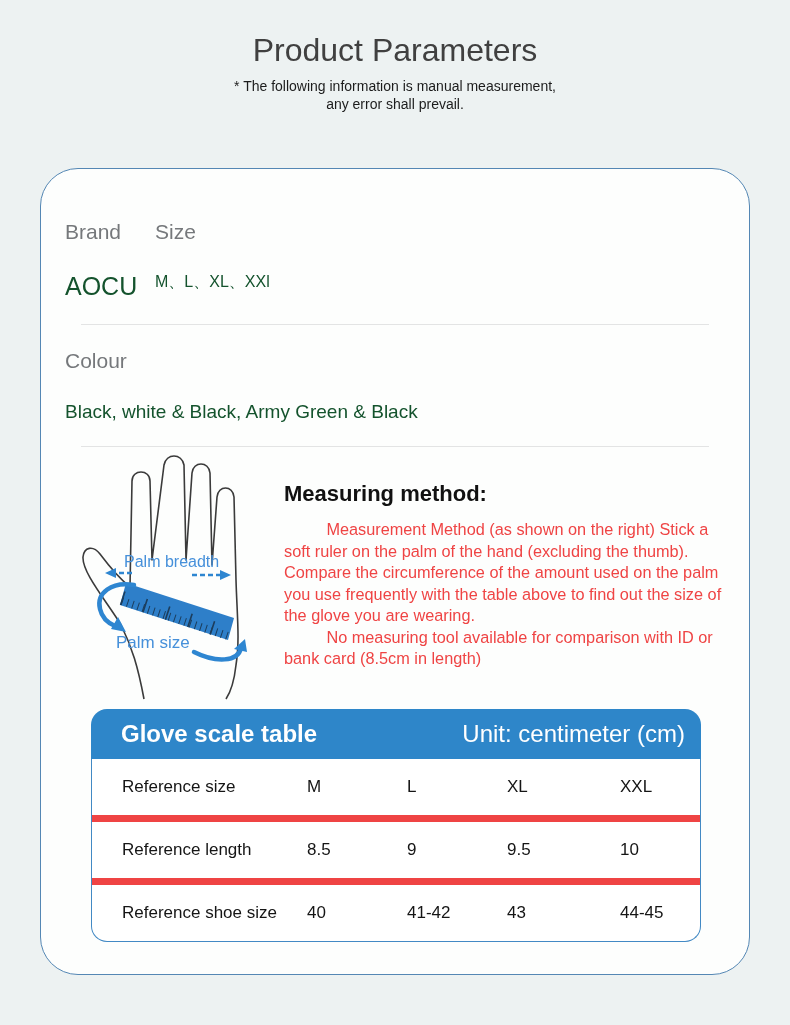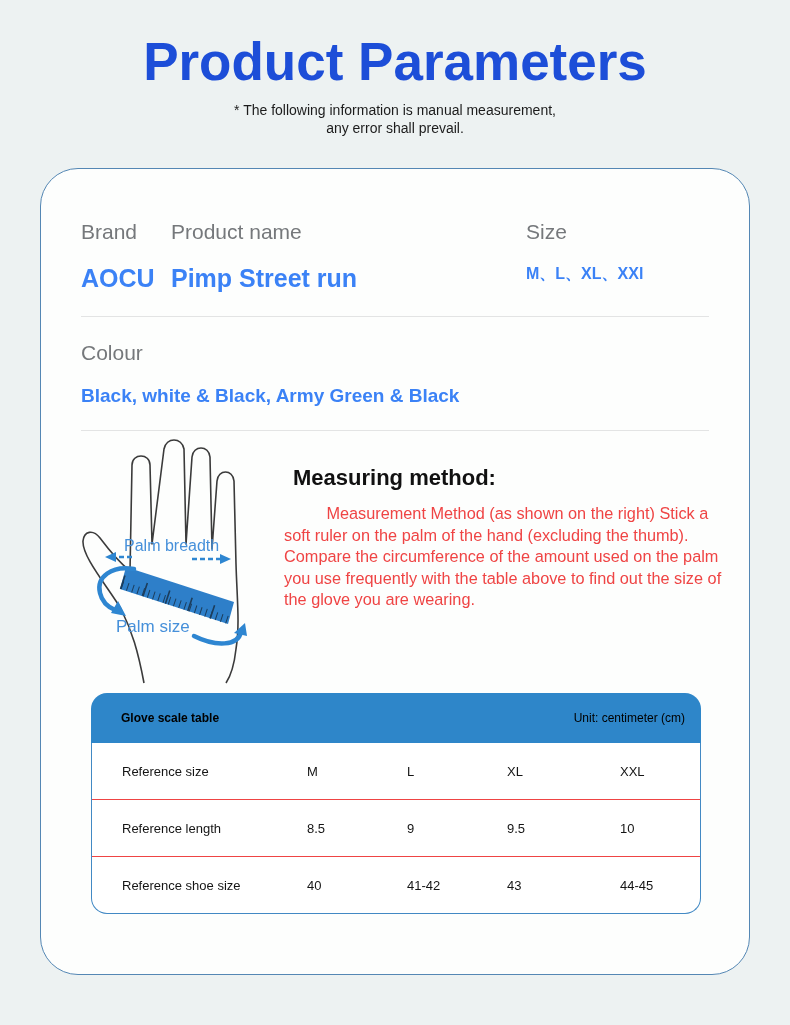--- a/index.html
+++ b/index.html
@@ -8,118 +8,114 @@
     background:#EDF2F2;
     font-family:"Liberation Sans","DejaVu Sans",sans-serif;
     color:#161616;
     position:relative;
     overflow:hidden;
   }
   
   .page-header{text-align:center;}
   .page-title{
     margin:32px 0 0 0;
-    font-size:53px;
-    font-weight:bold;
-    color:#1d4ed8;
+    font-size:32px;
+    font-weight:normal;
+    color:#404040;
     letter-spacing:0px;
     line-height:1.15;
   }
   .note{
     margin:8px auto 0;
     font-size:14px;
     line-height:1.32;
     color:#1c1c1c;
     font-weight:500;
   }
   
   .card{
     position:absolute;
     left:40px;top:168px;
     width:710px;height:807px;
     box-sizing:border-box;
     background:#FDFEFD;
     border:1px solid #5487B4;
     border-radius:38px;
   }
-  .spec-row{display:grid;padding:0 40px;}
+  .spec-row{display:grid;padding:0 24px;}
   .row1{grid-template-columns:90px 355px auto;margin-top:50px;}
   .row2{grid-template-columns:393px auto;margin-top:23px;gap:42px;}
   .spec-label{font-size:21px;color:#75787B;line-height:1.2;}
-  .spec-value{margin-top:20px;color:#3b82f6;font-weight:700;}
+  .spec-value{margin-top:28px;color:#14532d;font-weight:400;}
   .v-brand,.v-product{font-size:25px;}
   .v-size{font-size:16px;}
   .v-colour{font-size:19px;}
   .v-material{font-size:23px;}
   .divider{height:1px;background:#E3E4E4;margin:23px 40px 0 40px;border:0;}
   
   .measure-section{display:flex;padding:8px 26px 0 35px;}
   .hand-diagram{flex:0 0 auto;}
   .measure-text{margin-left:8px;width:445px;}
   .measure-heading{
-    margin:26px 0 12px 9px;
+    margin:26px 0 12px 0;
     font-size:22px;font-weight:bold;color:#111;
   }
   .measure-text p{
     margin:0;
     font-size:16.3px;line-height:21.5px;color:#ef4444;
     text-indent:2.6em;
   }
   .dlabel{font-size:16px;font-weight:500;fill:#4690DA;}
   .dlabel2{font-size:17px;font-weight:500;fill:#4690DA;}
   
   .glove-table{margin:9px 0 0 50px;width:610px;box-sizing:border-box;}
   .thead{
     height:50px;
     background:#2E86C9;
     border-radius:16px 16px 0 0;
-    color:#000000;
+    color:#ffffff;
     display:flex;align-items:center;justify-content:space-between;
     padding:0 16px 0 30px;
-    font-size:12px;
+    font-size:24px;
   }
   .thead .t-title{font-weight:600;}
   .thead .t-unit{font-weight:400;}
   .tbody{
     background:#FFFFFF;
     border:1px solid #4289C4;
     border-top:none;
     border-radius:0 0 16px 16px;
     overflow:hidden;
   }
   .trow{
     display:grid;
     grid-template-columns:185px 100px 100px 113px 1fr;
     align-items:center;
     height:56px;
     padding-left:30px;
-    font-size:13px;
+    font-size:17px;
     color:#151515;
   }
-  .trow + .trow{border-top:1px solid #ef4444;}
+  .trow + .trow{border-top:7px solid #ef4444;}
   .trow .cell-label{font-weight:500;}
 </style>
 </head>
 <body>
 
 <div class="page-header">
   <h1 class="page-title">Product Parameters</h1>
   <p class="note"><span>* The following information is manual measurement,</span><br><span>any error shall prevail.</span></p>
 </div>
 
 <section class="card">
 
   <div class="spec-row row1">
     <div>
       <div class="spec-label">Brand</div>
       <div class="spec-value v-brand">AOCU</div>
-    </div>
-    <div>
-      <div class="spec-label">Product name</div>
-      <div class="spec-value v-product">Pimp Street run</div>
     </div>
     <div>
       <div class="spec-label">Size</div>
       <div class="spec-value v-size">M、L、XL、XXl</div>
     </div>
   </div>
 
   <hr class="divider">
 
   <div class="spec-row row2">
@@ -161,20 +157,21 @@
       <path d="M118,197 C140,208 162,207 165,193" fill="none" stroke="#2E86D1" stroke-width="4.5" stroke-linecap="round"></path>
       <polygon points="169,184 158,194 171,197" fill="#2E86D1"></polygon>
 
       <text class="dlabel" x="48" y="112">Palm breadth</text>
       <text class="dlabel2" x="40" y="193">Palm size</text>
     </svg>
 
     <div class="measure-text">
       <h2 class="measure-heading">Measuring method:</h2>
       <p>Measurement Method (as shown on the right) Stick a soft ruler on the palm of the hand (excluding the thumb). Compare the circumference of the amount used on the palm you use frequently with the table above to find out the size of the glove you are wearing.</p>
+      <p>No measuring tool available for comparison with ID or bank card (8.5cm in length)</p>
     </div>
   </div>
 
   <div class="glove-table">
     <div class="thead">
       <span class="t-title">Glove scale table</span>
       <span class="t-unit">Unit: centimeter (cm)</span>
     </div>
     <div class="tbody">
       <div class="trow">

